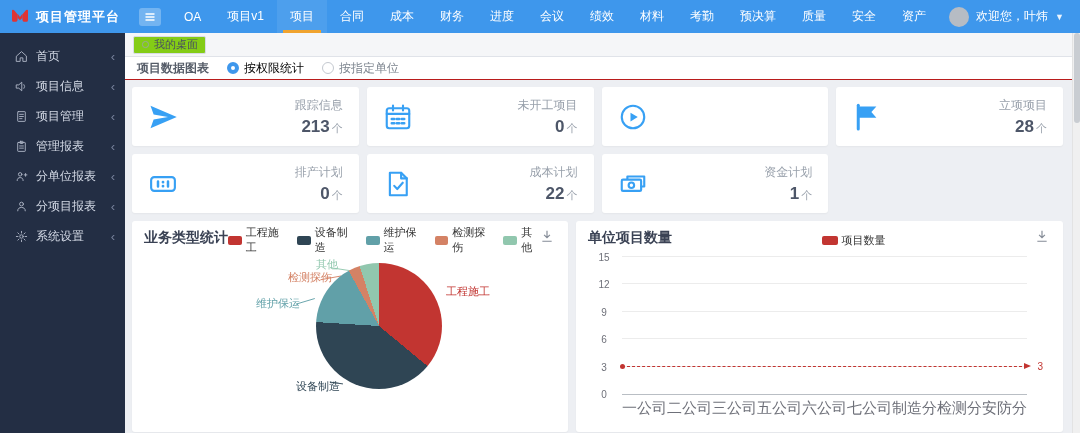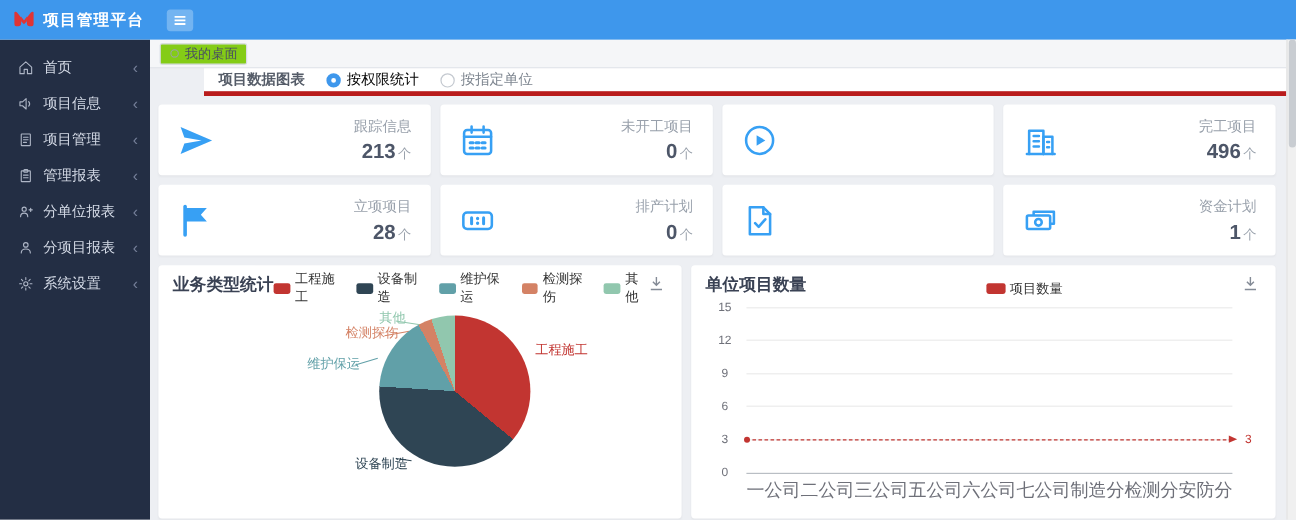--- a/index.html
+++ b/index.html
@@ -25,21 +25,21 @@
   .side-item { height:30px; display:flex; align-items:center; padding:0 10px 0 15px; color:#d4dae6; font-size:12px; cursor:pointer; gap:8px; }
   .side-item svg { width:13px; height:13px; flex-shrink:0; color:#aeb6c6; }
   .side-label { flex:1; white-space:nowrap; }
   .side-arrow { color:#76809a; font-size:13px; line-height:1; }
 
   
   .main { position:absolute; left:125px; top:33px; width:947px; height:400px; }
   .tags-bar { height:24px; background:#f5f6f8; border-bottom:1px solid #e0e3e9; display:flex; align-items:center; padding:0 8px; }
   .tag-chip { display:inline-flex; align-items:center; gap:4px; height:18px; padding:0 7px; background:#84cc16; border:1px solid #d8dce5; border-radius:2px; font-size:11px; color:#495060; cursor:pointer; }
   .tag-chip svg { width:9px; height:9px; color:#9aa1ad; }
-  .filter-row { height:23px; background:#fff; display:flex; align-items:center; padding:0 12px; gap:18px; border-bottom:4px solid #b91c1c;margin-left:45px; }
+  .filter-row { height:23px; background:#fff; display:flex; align-items:center; padding:0 12px; gap:18px; border-bottom:1px solid #b91c1c; }
   .filter-label { font-size:12px; color:#555c68; font-weight:bold; }
   .radio-opt { display:flex; align-items:center; gap:5px; font-size:12px; color:#7d858f; cursor:pointer; }
   .radio-opt.checked { color:#000000; }
   .radio-dot { width:12px; height:12px; border-radius:50%; border:1px solid #c4c9d0; background:#fff; }
   .radio-opt.checked .radio-dot { border:4px solid #3e97ec; }
 
   .content { padding:7px 9px 7px 7px; height:353px; }
 
   
   .cards { display:grid; grid-template-columns:repeat(4,1fr); gap:8px; margin-bottom:8px; }
@@ -101,20 +101,42 @@
       <path d="M22 2 C22 0.5 20 0.5 19 2 L15 7 L15 13 C15 15 16 16 18 16 L20 16 C21.5 16 22 15 22 13 Z" fill="#e03434"></path>
       <path d="M9 6 L12 10 L15 6 L15 11 L12 14 L9 11 Z" fill="#e03434"></path>
     </svg>
     <span class="brand-title">项目管理平台</span>
   </div>
   <div class="hamburger">
     <svg viewBox="0 0 24 24" fill="none" stroke="#fff" stroke-width="3">
         <path d="M3 6h18M3 12h18M3 18h18"></path>
       </svg>
   </div>
+  <div class="top-nav">
+      <div class="nav-item">OA</div>
+      <div class="nav-item">项目v1</div>
+      <div class="nav-item active">项目</div>
+      <div class="nav-item">合同</div>
+      <div class="nav-item">成本</div>
+      <div class="nav-item">财务</div>
+      <div class="nav-item">进度</div>
+      <div class="nav-item">会议</div>
+      <div class="nav-item">绩效</div>
+      <div class="nav-item">材料</div>
+      <div class="nav-item">考勤</div>
+      <div class="nav-item">预决算</div>
+      <div class="nav-item">质量</div>
+      <div class="nav-item">安全</div>
+      <div class="nav-item">资产</div>
+    </div>
+  <div class="header-right">
+    <span class="avatar"></span>
+    <span>欢迎您，叶炜</span>
+    <span class="caret">▼</span>
+  </div>
 </div>
 
 <div class="sidebar">
     <div class="side-item">
       <span style="color: rgb(174, 182, 198); display: flex;">
         <svg viewBox="0 0 24 24" fill="none" stroke="currentColor" stroke-width="1.7" stroke-linecap="round" stroke-linejoin="round" style="width: 13px; height: 13px;">
           <path d="M3 11 L12 3 L21 11 V21 H14.5 V14.5 H9.5 V21 H3 Z"></path>
         </svg>
       </span>
       <span class="side-label">首页</span>
@@ -237,33 +259,20 @@
         <div class="card">
           <span style="color: rgb(55, 160, 244); display: flex;">
             <svg viewBox="0 0 24 24" fill="none" stroke="currentColor" stroke-width="1.7" stroke-linecap="round" stroke-linejoin="round" style="width: 30px; height: 30px;">
               <circle cx="12" cy="12" r="9"></circle>
               <path d="M10 8.5 L15.8 12 L10 15.5 Z" fill="currentColor" stroke="none"></path>
             </svg>
           </span>
         </div>
         <div class="card">
           <span style="color: rgb(55, 160, 244); display: flex;">
-            <svg viewBox="0 0 24 24" fill="none" stroke="currentColor" stroke-width="1.7" stroke-linecap="round" stroke-linejoin="round" style="width: 30px; height: 30px;">
-              <path d="M4.5 21 V5.5 H14 V21"></path>
-              <path d="M14 21 V9.5 H20 V21"></path>
-              <path d="M7.5 9 H11 M7.5 12.5 H11 M7.5 16 H11 M16.5 13 H17.8 M16.5 16.5 H17.8 M3 21 H21.5"></path>
-            </svg>
-          </span>
-          <div class="card-right">
-            <div class="card-label">完工项目</div>
-            <div class="card-value">496<span class="card-unit">个</span></div>
-          </div>
-        </div>
-        <div class="card">
-          <span style="color: rgb(55, 160, 244); display: flex;">
             <svg viewBox="0 0 24 24" style="width: 30px; height: 30px;">
               <path d="M5 2.5 V21.5" stroke="currentColor" stroke-width="2.4" stroke-linecap="round"></path>
               <path d="M5 3.5 H19.5 L15.5 8 L19.5 12.5 H5 Z" fill="currentColor"></path>
             </svg>
           </span>
           <div class="card-right">
             <div class="card-label">立项项目</div>
             <div class="card-value">28<span class="card-unit">个</span></div>
           </div>
         </div>
@@ -281,20 +290,24 @@
           </div>
         </div>
         <div class="card">
           <span style="color: rgb(55, 160, 244); display: flex;">
             <svg viewBox="0 0 24 24" fill="none" stroke="currentColor" stroke-width="1.7" stroke-linecap="round" stroke-linejoin="round" style="width: 30px; height: 30px;">
               <path d="M5.5 3 H14.5 L19 7.5 V21 H5.5 Z"></path>
               <path d="M14.5 3 V7.5 H19"></path>
               <path d="M9 13.5 L11.4 16 L15.8 11"></path>
             </svg>
           </span>
+          <div class="card-right">
+            <div class="card-label">成本计划</div>
+            <div class="card-value">22<span class="card-unit">个</span></div>
+          </div>
         </div>
         <div class="card">
           <span style="color: rgb(55, 160, 244); display: flex;">
             <svg viewBox="0 0 24 24" fill="none" stroke="currentColor" stroke-width="1.7" stroke-linecap="round" stroke-linejoin="round" style="width: 30px; height: 30px;">
               <path d="M7.5 8 V6 H21 V14 H18.5"></path>
               <rect x="3" y="8.5" width="15.5" height="9" rx="1"></rect>
               <circle cx="10.7" cy="13" r="2.2"></circle>
             </svg>
           </span>
           <div class="card-right">

